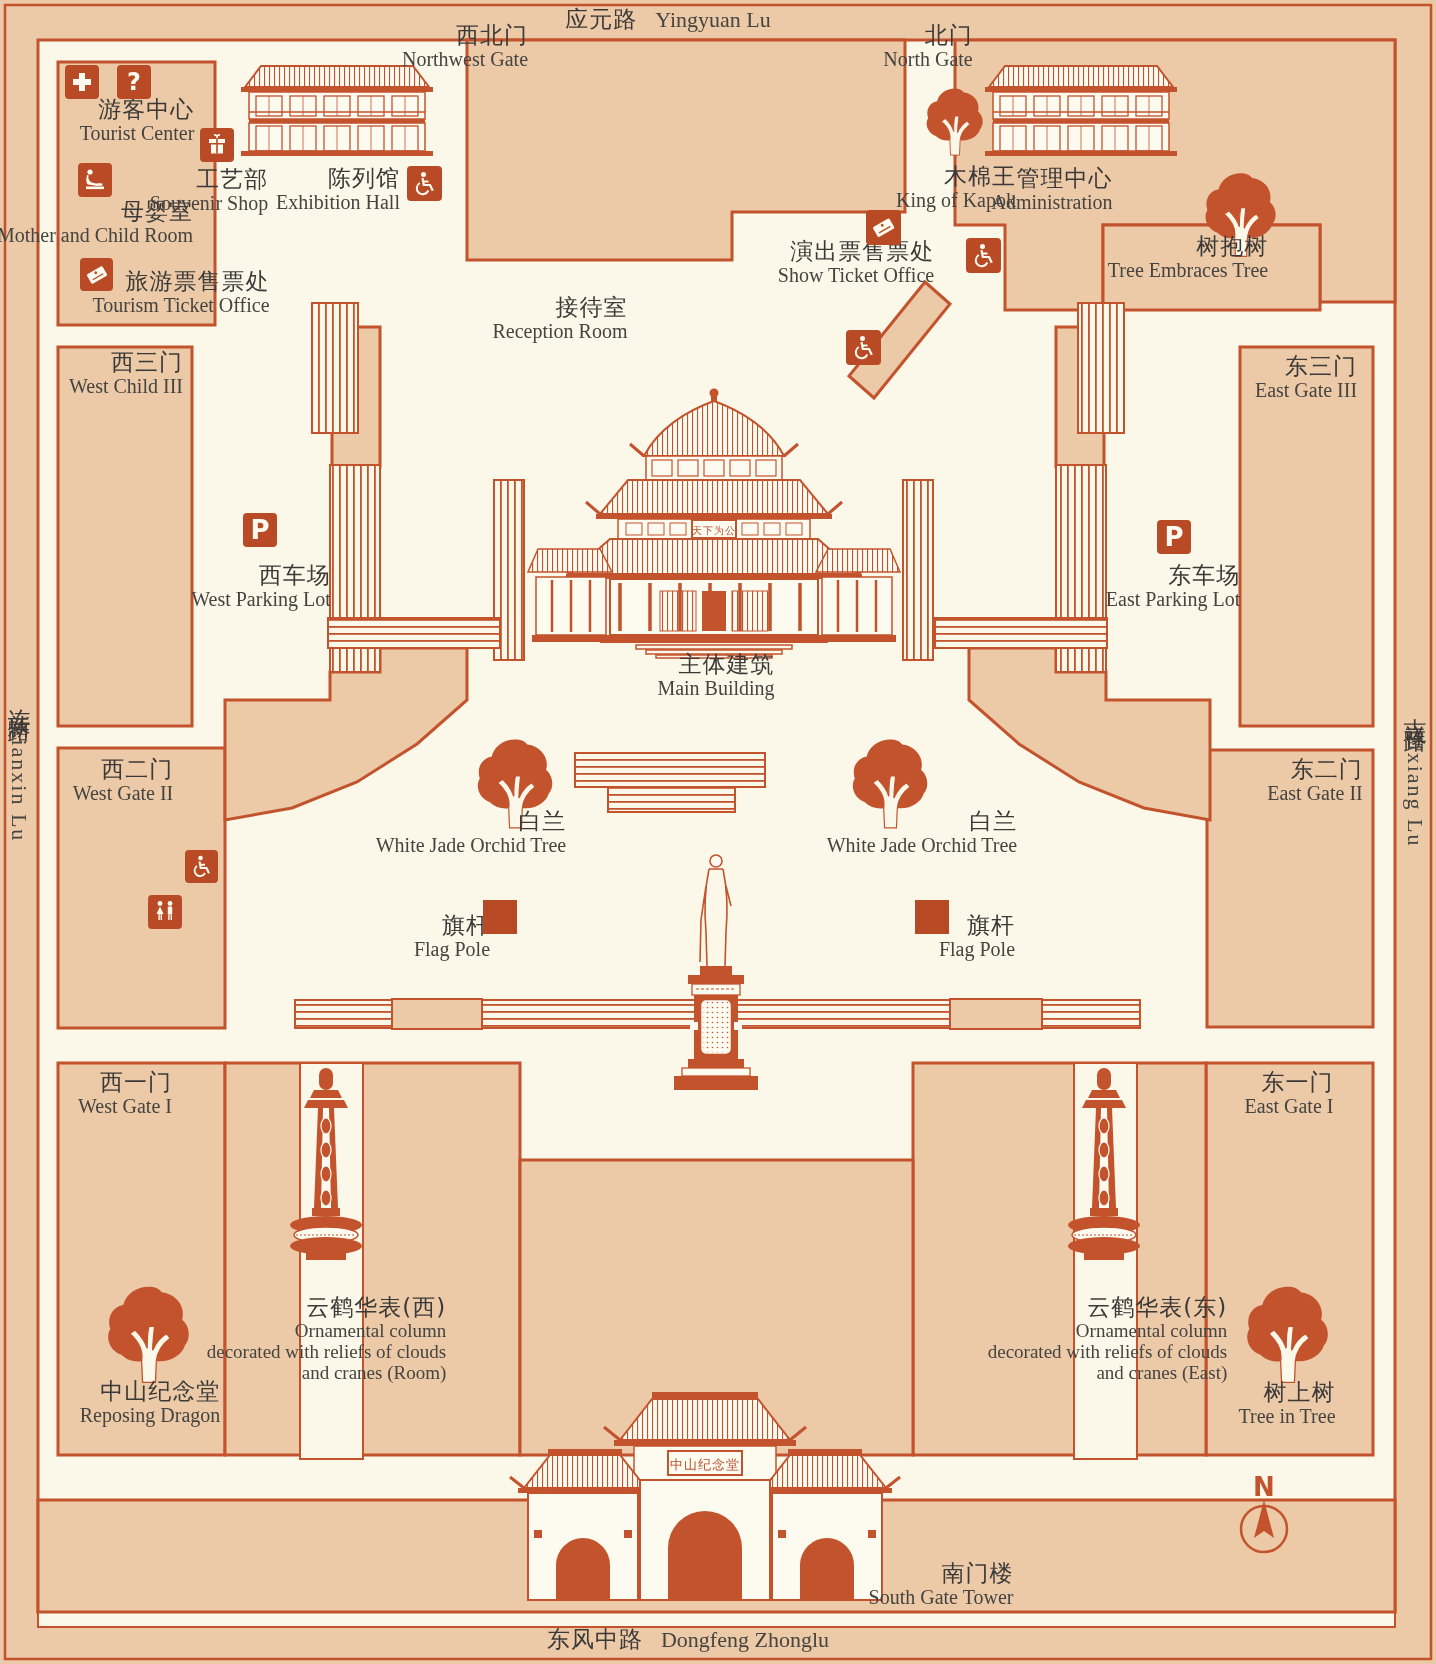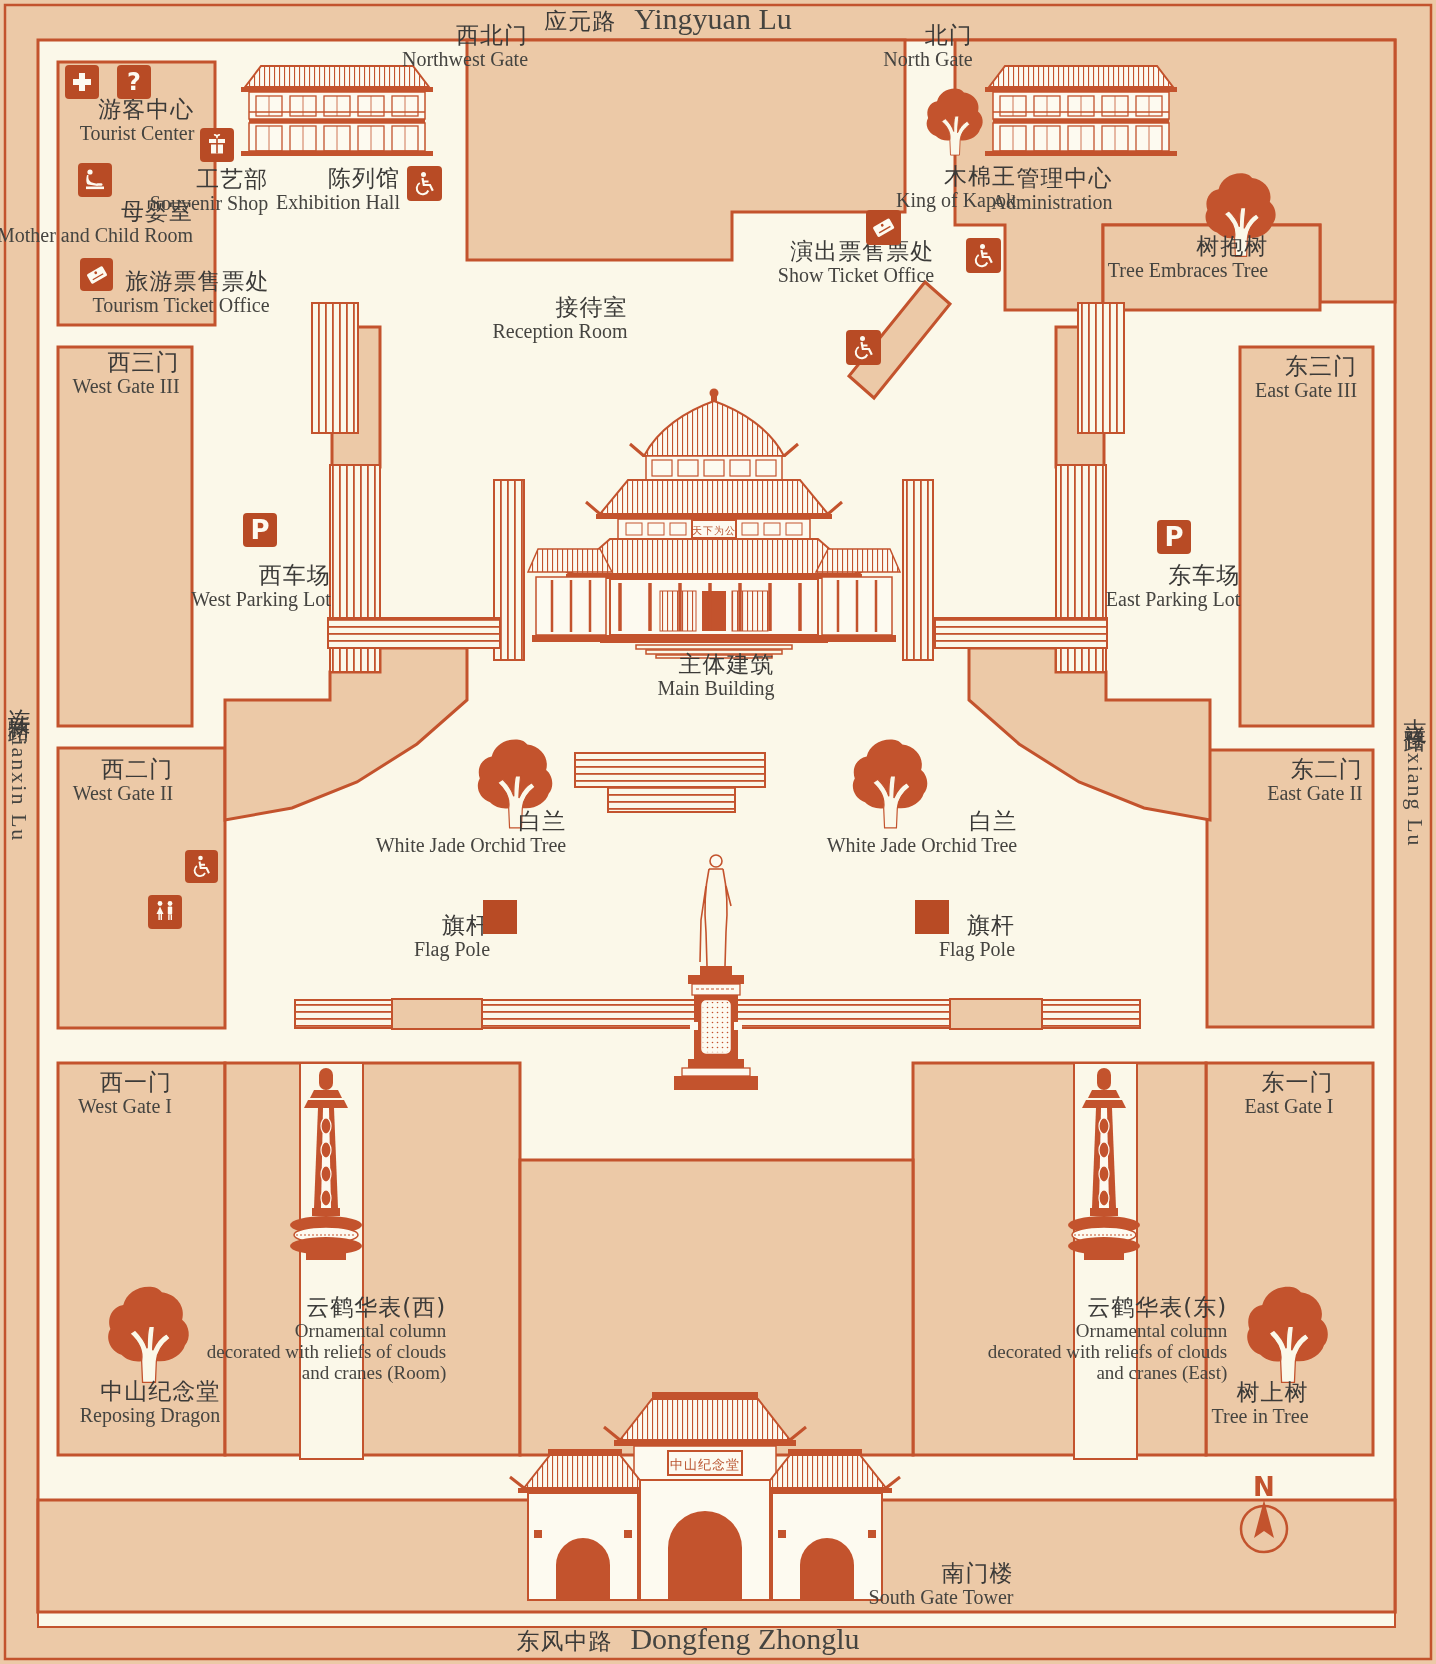--- a/index.html
+++ b/index.html
@@ -6,21 +6,21 @@
   .stage{position:relative;width:1436px;height:1664px;background:#ecc9a7;overflow:hidden;
          font-family:"Liberation Serif","DejaVu Serif",serif;color:#3e3c39;}
   svg.base{position:absolute;left:0;top:0;}
   
   .lab{position:absolute;transform:translateX(-50%);text-align:right;white-space:nowrap;z-index:5;}
   .zh{font-family:"DejaVu Sans","Liberation Sans",sans-serif;font-size:23px;line-height:26px;letter-spacing:1px;color:#3b3a38;}
   .en{font-family:"Liberation Serif","DejaVu Serif",serif;font-size:20px;line-height:23px;color:#454440;}
   .en.sm{font-size:19px;line-height:21px;margin-left:7px;}
   .roadlab{position:absolute;transform:translateX(-50%);display:flex;gap:18px;align-items:baseline;z-index:5;}
   .roadlab .zh{font-size:23px;font-family:Liberation Serif, serif;}
-  .roadlab .en{font-size:30px;}
+  .roadlab .en{font-size:22px;}
   .vroad{position:absolute;display:flex;flex-direction:column;align-items:center;gap:16px;z-index:5;}
   .vroad .zh{writing-mode:vertical-rl;font-size:23px;letter-spacing:6px;}
   .vroad .en{writing-mode:vertical-rl;font-size:22px;letter-spacing:2px;}
   
   .icn{position:absolute;background:#b84b25;border-radius:4px;display:flex;align-items:center;justify-content:center;
        color:#fdfaf0;z-index:6;}
   .icn svg{display:block;}
   .icn .glyph{font-family:"DejaVu Sans","Liberation Sans",sans-serif;font-weight:bold;}
   .sq{position:absolute;background:#b84b25;z-index:6;}
   .plaque{position:absolute;transform:translateX(-50%);text-align:right;color:#b8502b;z-index:7;
@@ -288,21 +288,21 @@
 <div class="lab" style="left:465px;top:22px">
   <div class="zh">西北门</div>
       <div class="en">Northwest Gate</div>
 </div>
 <div class="lab" style="left:928px;top:22px">
   <div class="zh">北门</div>
       <div class="en">North Gate</div>
 </div>
 <div class="lab" style="left:126px;top:349px">
   <div class="zh">西三门</div>
-      <div class="en">West Gate III</div>
+      <div class="en">West Child III</div>
 </div>
 <div class="lab" style="left:1306px;top:353px">
   <div class="zh">东三门</div>
       <div class="en">East Gate III</div>
 </div>
 <div class="lab" style="left:123px;top:756px">
   <div class="zh">西二门</div>
       <div class="en">West Gate II</div>
 </div>
 <div class="lab" style="left:1315px;top:756px">
@@ -399,21 +399,21 @@
 <div class="lab" style="left:1104px;top:1294px">
   <div class="zh">云鹤华表(东)</div>
   <div class="en sm">Ornamental column</div>
   <div class="en sm">decorated with reliefs of clouds</div>
   <div class="en sm">and cranes (East)</div>
 </div>
 <div class="lab" style="left:150px;top:1378px">
   <div class="zh">中山纪念堂</div>
       <div class="en">Reposing Dragon</div>
 </div>
-<div class="lab" style="left:1260px;top:1379px">
+<div class="lab" style="left:1287px;top:1379px">
   <div class="zh">树上树</div>
       <div class="en">Tree in Tree</div>
 </div>
 
 <div class="plaque" style="left:714px;top:524px;font-size:10px;letter-spacing:1px">
   <span>天下为公</span>
 </div>
 <div class="plaque" style="left:705px;top:1456px;font-size:13px;letter-spacing:1px">
   <span>中山纪念堂</span>
 </div>

